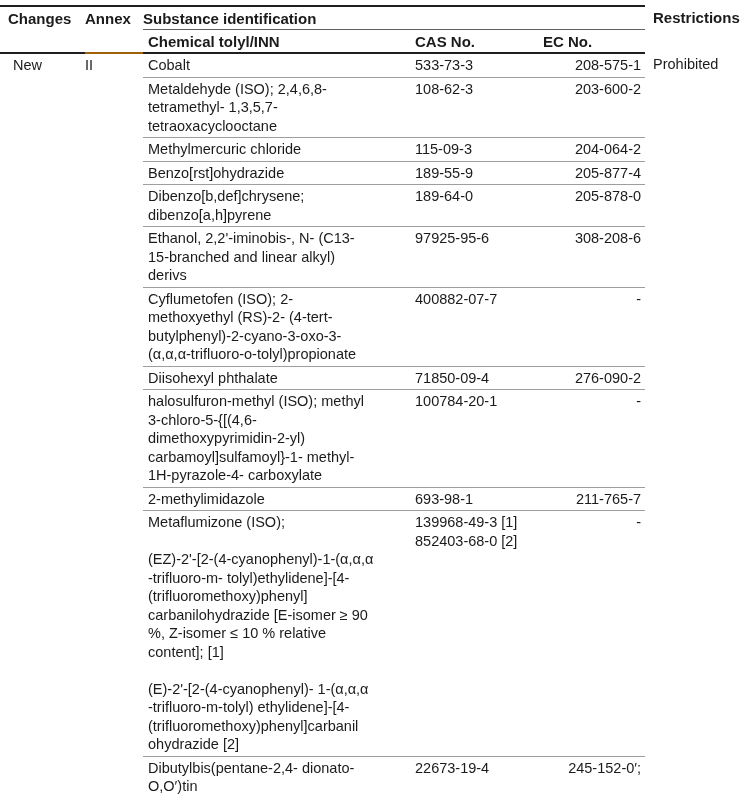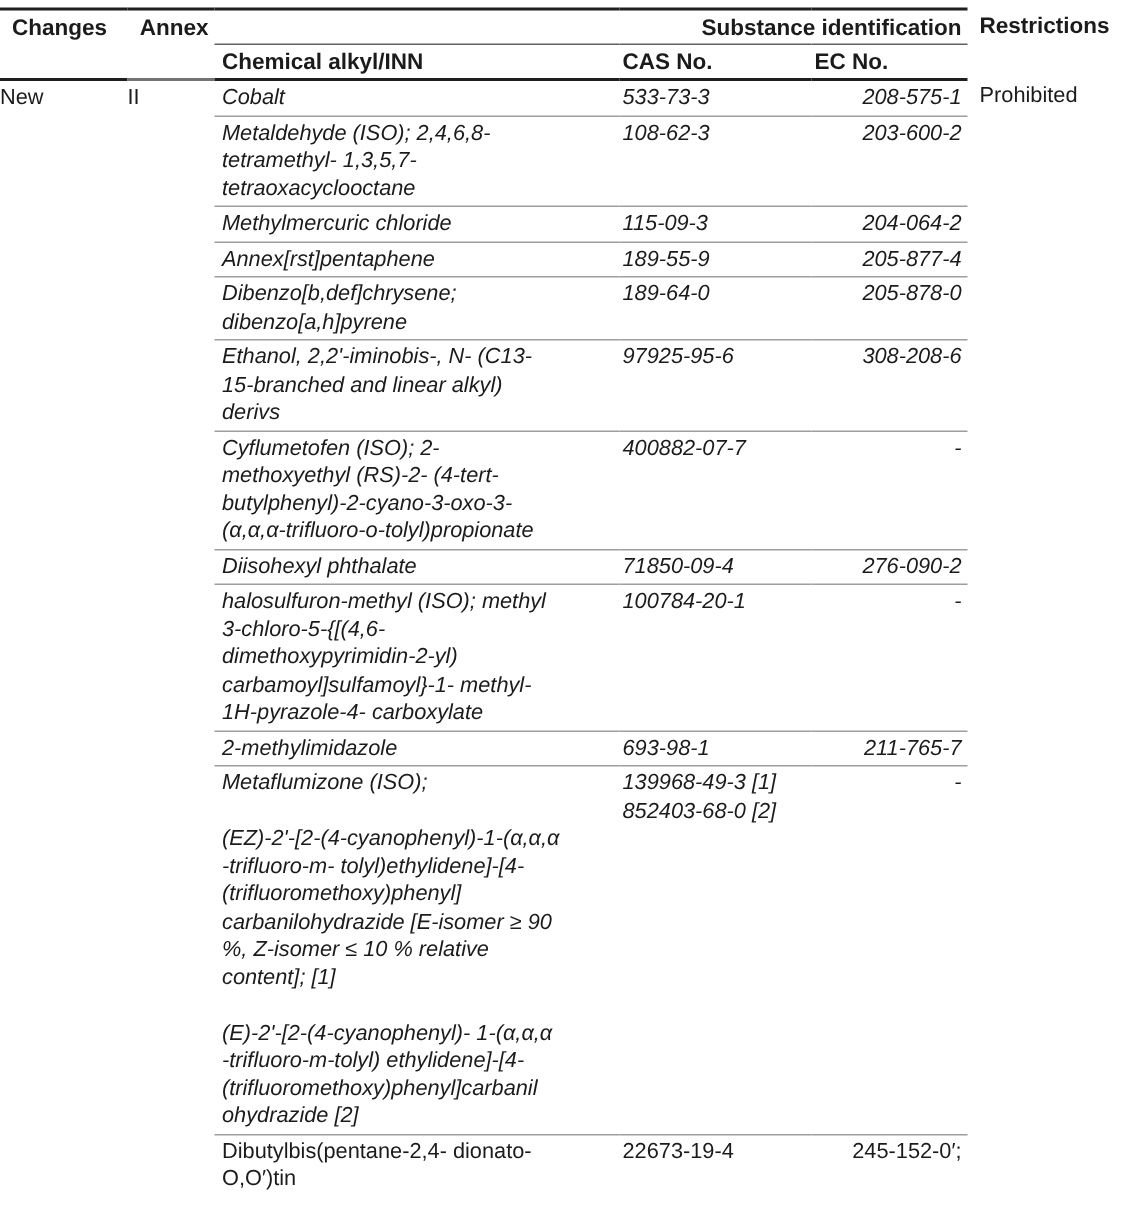--- a/index.html
+++ b/index.html
@@ -15,39 +15,39 @@
     border-collapse: collapse; table-layout: fixed; width: 749px;
     font-family: "Liberation Sans", "DejaVu Sans", sans-serif;
     color: #1b1b1b;
   }
   th {
     font-weight: bold; font-size: 15px; line-height: 19px;
     text-align: left; vertical-align: top;
     padding: 2px 4px 1px 0;
   }
   .h-changes { padding-left: 8px; border-top: 2.5px solid #1f1f1f; border-bottom: 2px solid #1f1f1f; }
-  .h-annex   { border-top: 2.5px solid #1f1f1f; border-bottom: 2px solid #737373; text-align: right; }
-  .h-subst   { text-align: right; border-top: 2.5px solid #1f1f1f; border-bottom: 1.3px solid #606060; }
+  .h-annex   { border-top: 2.5px solid #1f1f1f; border-bottom: 2px solid #a16207; }
+  .h-subst   { text-align: left; border-top: 2.5px solid #1f1f1f; border-bottom: 1.3px solid #606060; }
   .h-restr   { padding-left: 8px; }
   .h2        { border-bottom: 2px solid #1f1f1f; }
   .h-name    { padding-left: 5px; }
   .h-cas     { padding-left: 2px; }
   .h-ec      { padding-left: 2px; }
   td {
     font-size: 14.5px; line-height: 18.5px; vertical-align: top;
     white-space: pre-line;
     padding: 2px 4px 2px 0;
   }
-  .c-changes { padding-left: 0; }
+  .c-changes { padding-left: 13px; }
   .c-annex   { padding-left: 0; }
   .c-name    { padding-left: 5px; padding-right: 12px; }
   .c-cas     { padding-left: 2px; padding-right: 8px; }
   .c-ec      { padding-left: 2px; text-align: right; }
   .c-restr   { padding-left: 8px; }
-  tr.srow:not(.last) td.mid { border-bottom: 1.5px solid #9e9e9e; font-style: italic; }
+  tr.srow:not(.last) td.mid { border-bottom: 1.5px solid #9e9e9e; }
 </style>
 </head>
 <body>
 
 <div class="page">
   <table class="subst">
     <colgroup>
       <col style="width:85px">
         <col style="width:58px">
         <col style="width:270px">
@@ -56,21 +56,21 @@
         <col style="width:104px">
     </colgroup>
     <thead>
       <tr>
         <th class="h-changes" rowspan="2">Changes</th>
         <th class="h-annex" rowspan="2">Annex</th>
         <th class="h-subst" colspan="3">Substance identification</th>
         <th class="h-restr" rowspan="2">Restrictions</th>
       </tr>
       <tr>
-        <th class="h2 h-name">Chemical alkyl/INN</th>
+        <th class="h2 h-name">Chemical tolyl/INN</th>
         <th class="h2 h-cas">CAS No.</th>
         <th class="h2 h-ec">EC No.</th>
       </tr>
     </thead>
     <tbody>
       <tr class="srow">
         <td class="c-changes" rowspan="12">New</td>
         <td class="c-annex" rowspan="12">II</td>
         <td class="c-name mid">Cobalt</td>
         <td class="c-cas mid">533-73-3</td>
@@ -83,21 +83,21 @@
 tetraoxacyclooctane</td>
         <td class="c-cas mid">108-62-3</td>
         <td class="c-ec mid">203-600-2</td>
       </tr>
       <tr class="srow">
         <td class="c-name mid">Methylmercuric chloride</td>
         <td class="c-cas mid">115-09-3</td>
         <td class="c-ec mid">204-064-2</td>
       </tr>
       <tr class="srow">
-        <td class="c-name mid">Annex[rst]pentaphene</td>
+        <td class="c-name mid">Benzo[rst]ohydrazide</td>
         <td class="c-cas mid">189-55-9</td>
         <td class="c-ec mid">205-877-4</td>
       </tr>
       <tr class="srow">
         <td class="c-name mid">Dibenzo[b,def]chrysene;
 dibenzo[a,h]pyrene</td>
         <td class="c-cas mid">189-64-0</td>
         <td class="c-ec mid">205-878-0</td>
       </tr>
       <tr class="srow">

